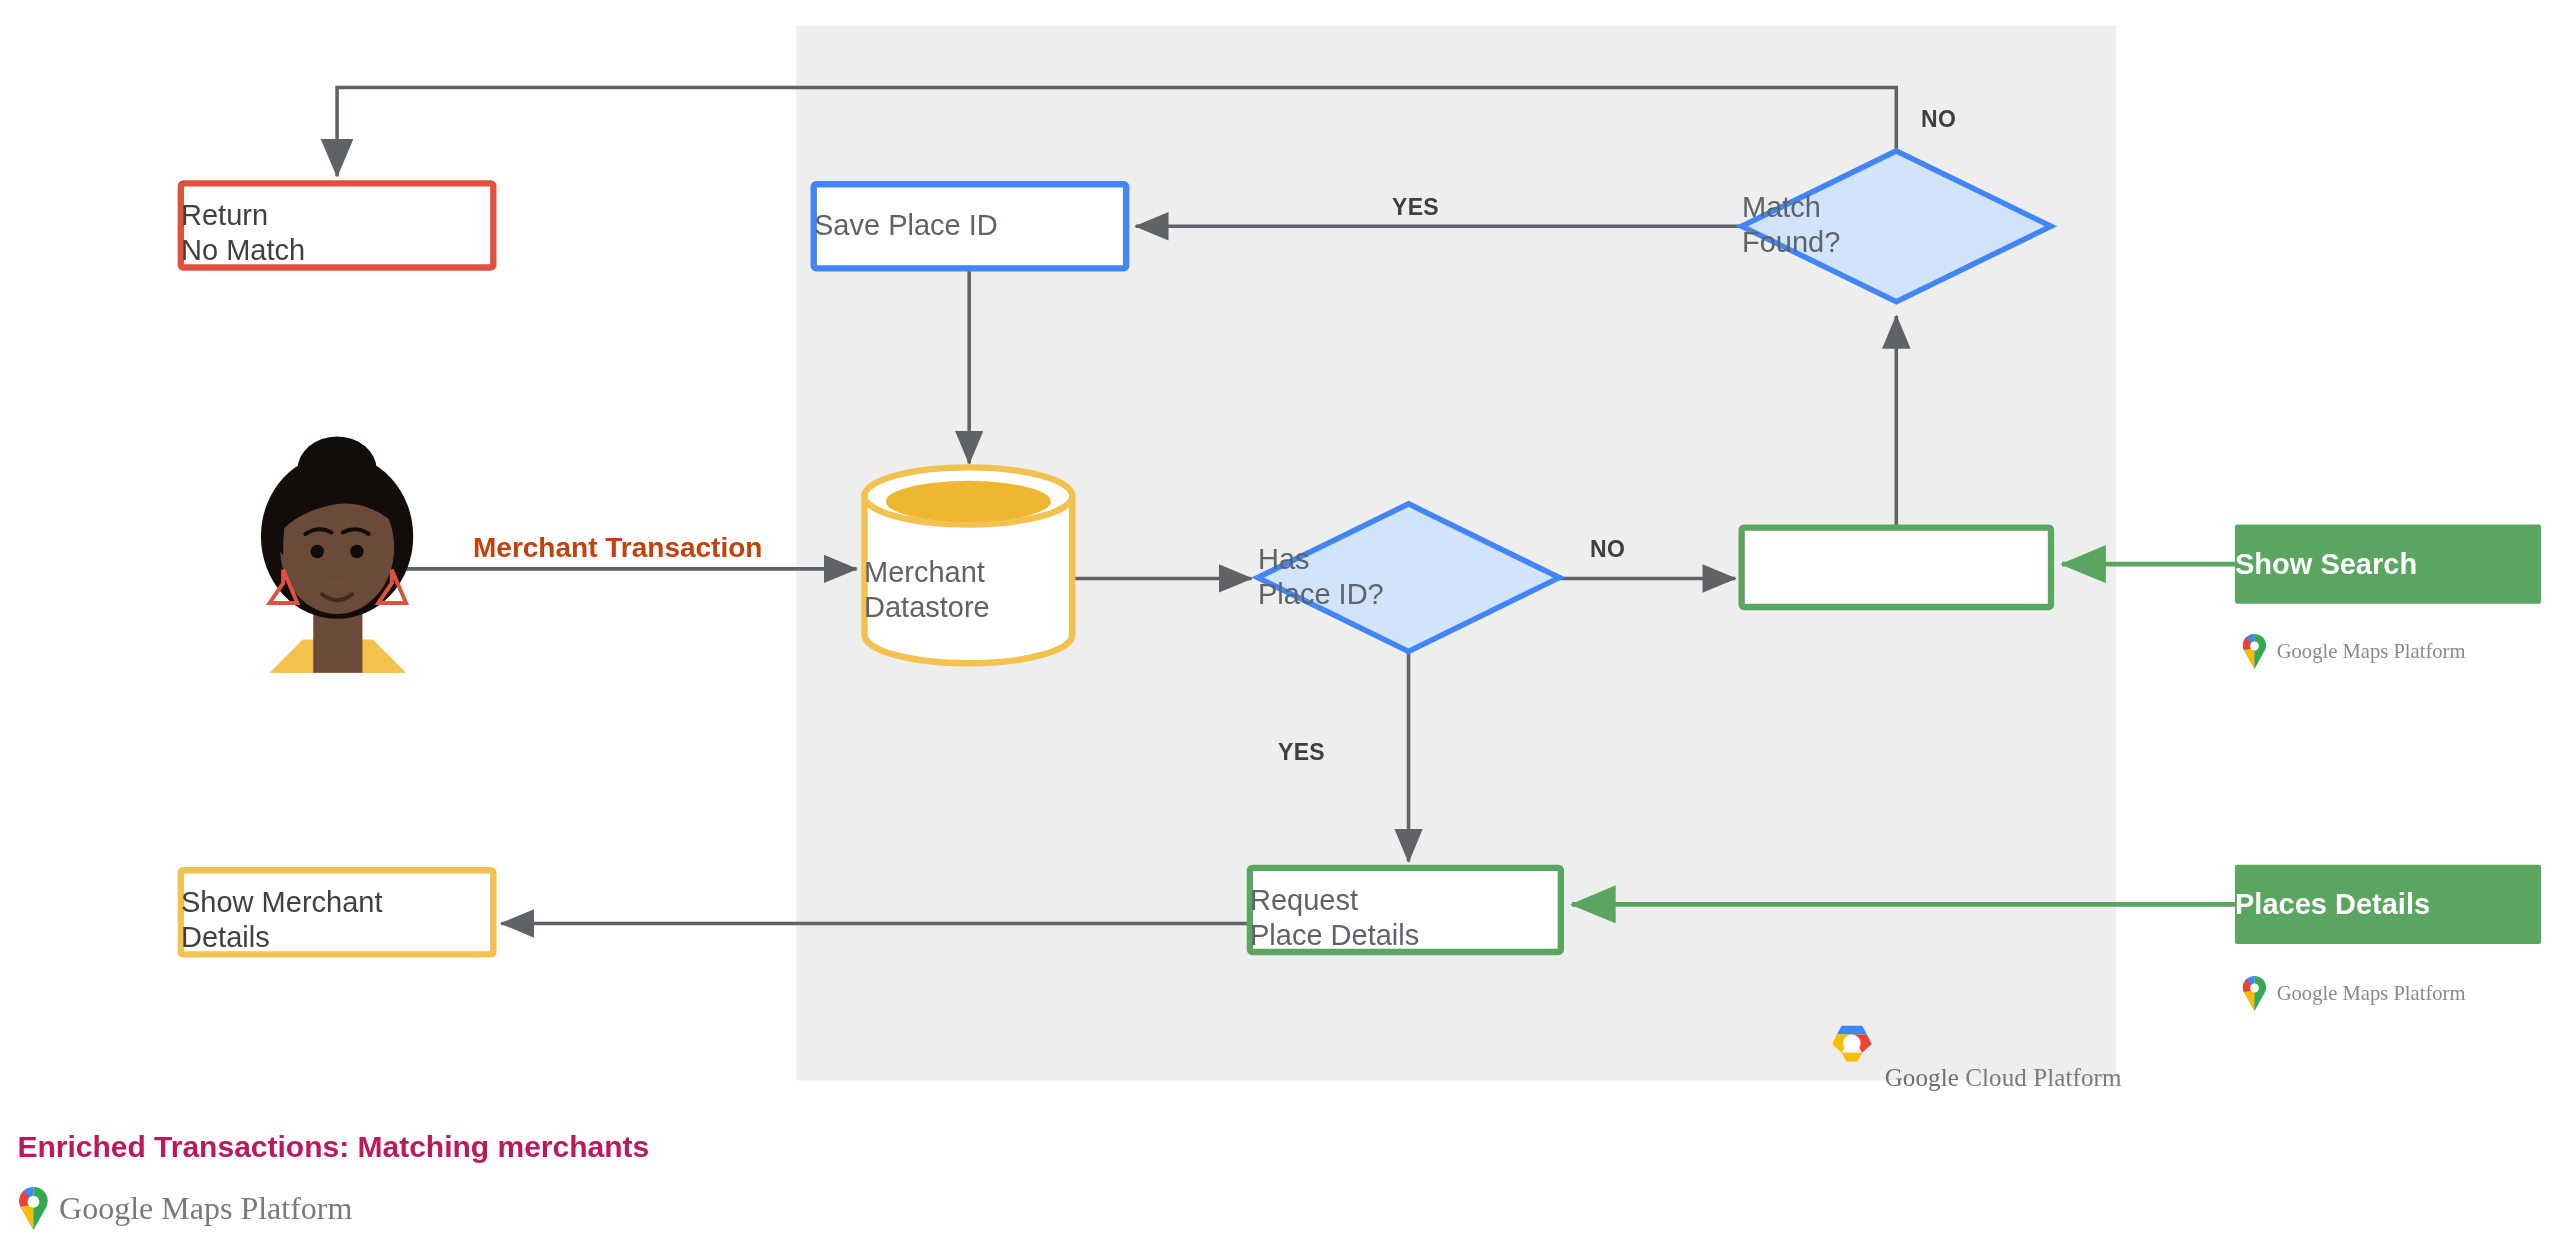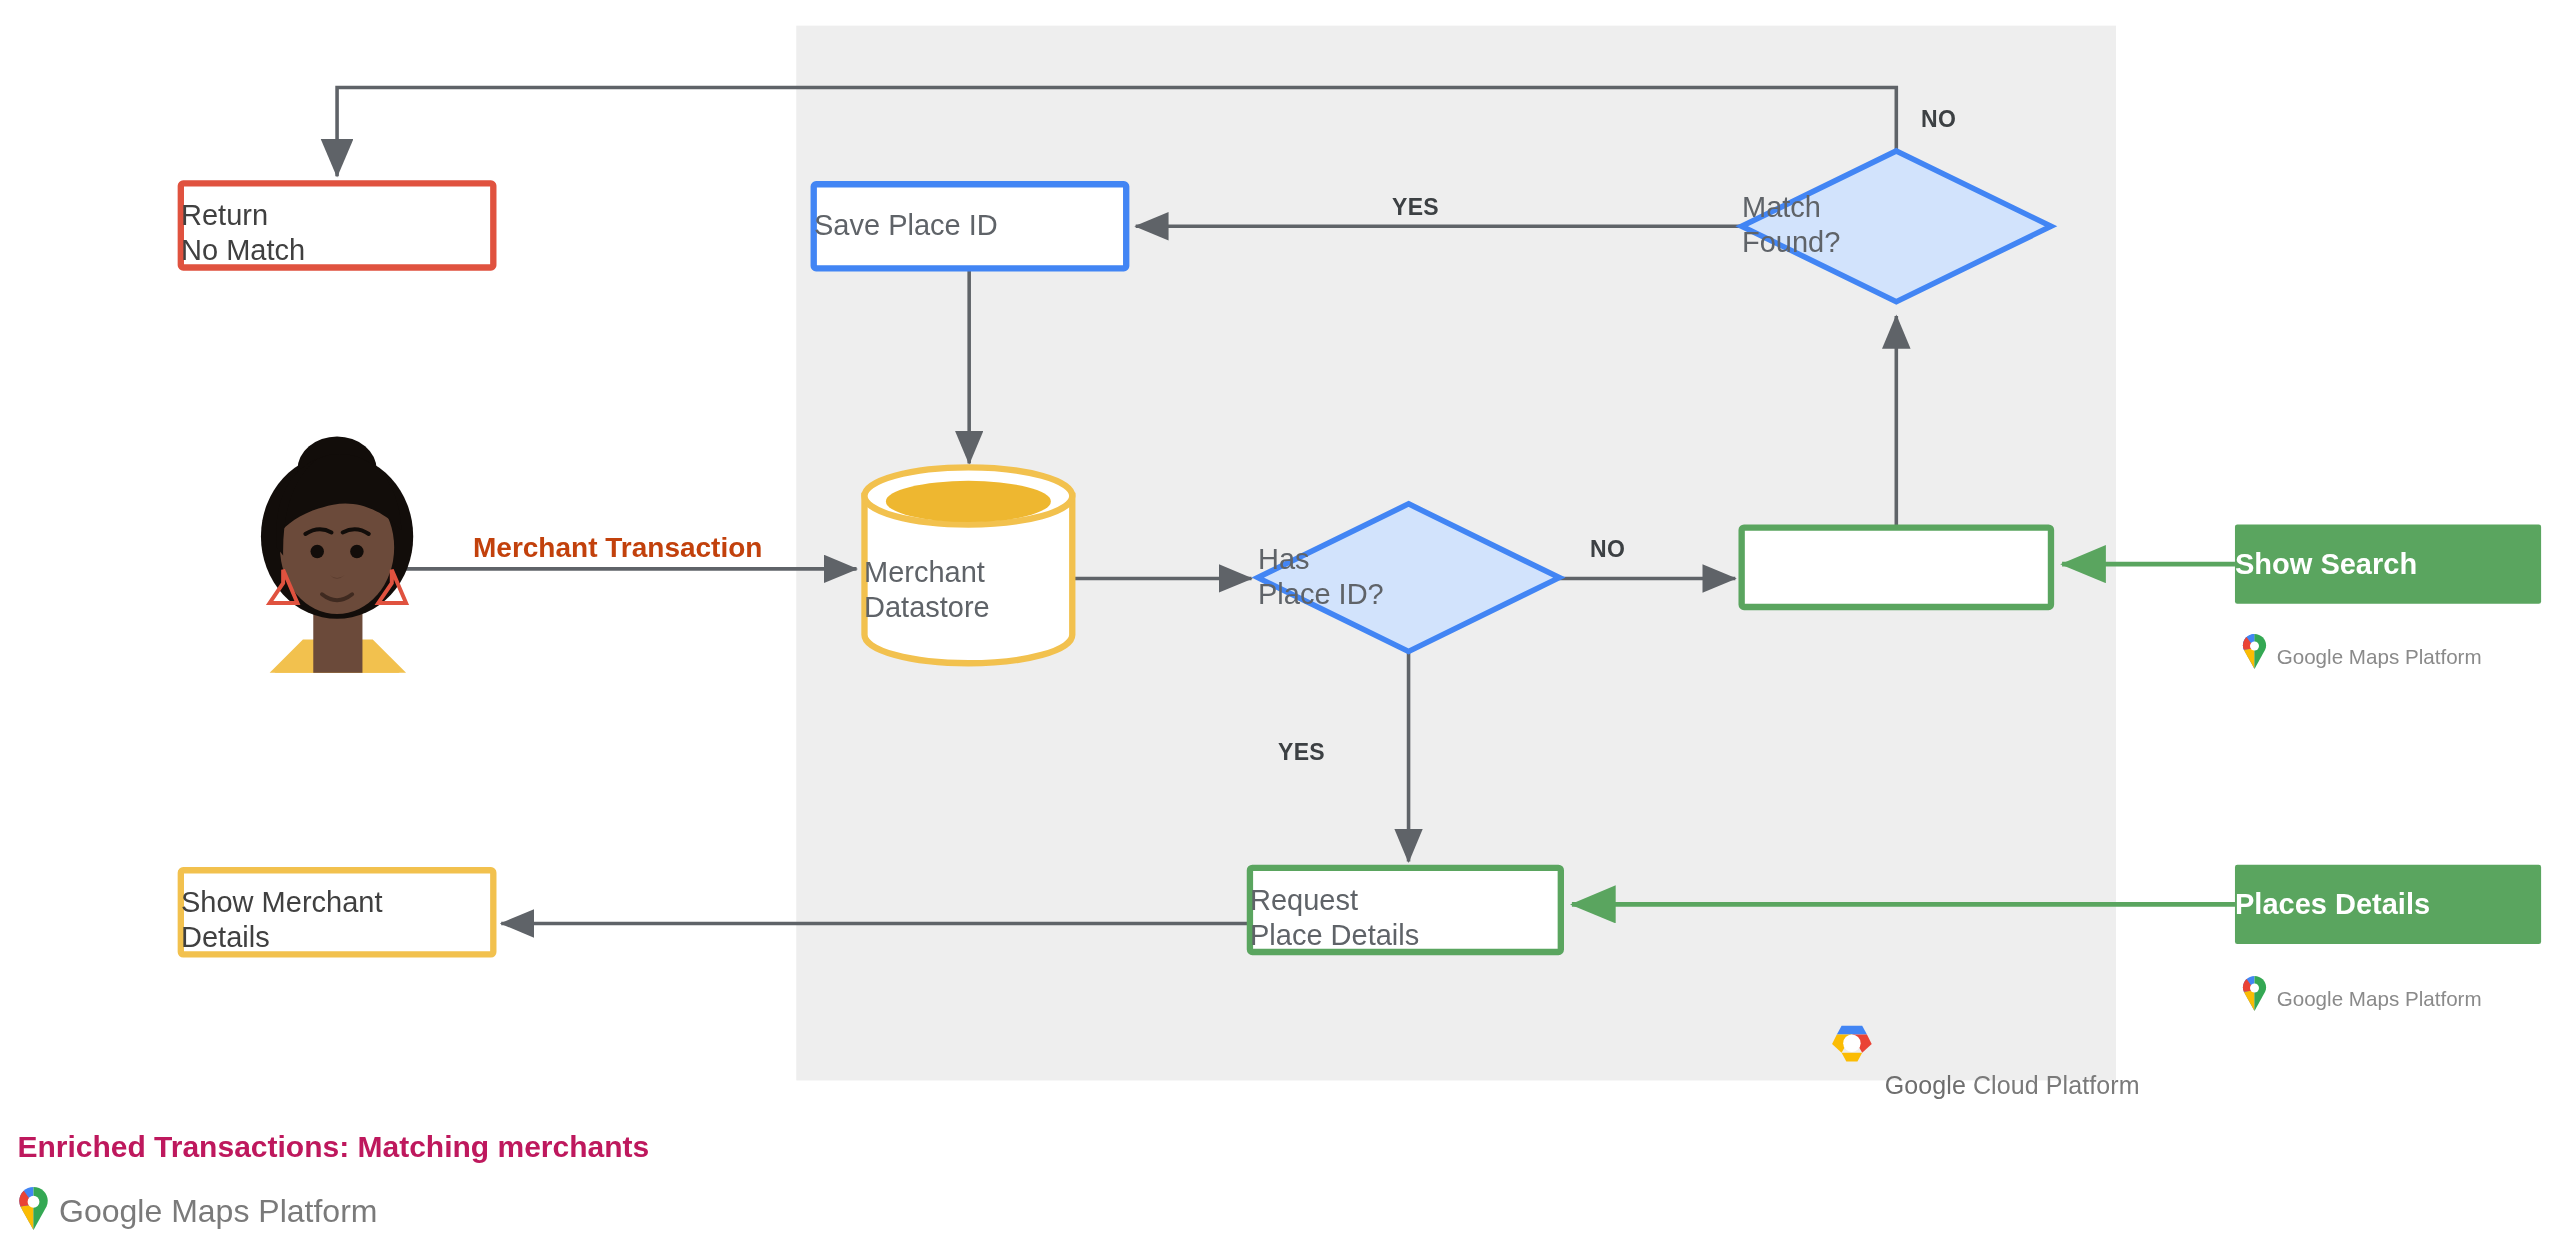--- a/index.html
+++ b/index.html
@@ -19,21 +19,21 @@
   .node-text{font-size:29px;font-weight:400;color:#5f6368;}
   .node-text-bold{font-size:29px;font-weight:400;color:#404040;}
   .node-text-white{font-size:29px;font-weight:700;color:#ffffff;}
   .edge-label{font-size:23px;font-weight:700;color:#3c4043;letter-spacing:0.3px;}
   .edge-label-big{font-size:28px;font-weight:700;color:#c2410c;}
   .caption{font-size:30px;font-weight:700;color:#be185d;}
   .brandtxt{font-size:25px;font-weight:400;color:#7a7a7a;letter-spacing:0.1px;}
   .brandtxt .g{font-weight:400;color:#6e6e6e;}
   .brandtxt-sm{font-size:20.6px;font-weight:400;color:#8a8a8a;}
   .brandtxt-lg{font-size:32px;font-weight:400;color:#7a7a7a;}
-  .brand-row{position:absolute;display:flex;align-items:flex-end;gap:8.7px;}
+  .brand-row{position:absolute;display:flex;align-items:center;gap:8.7px;font-family:Liberation Serif, serif;}
   .brand-row svg{display:block;flex:0 0 auto;}
 </style>
 </head>
 <body>
 
 <div id="stage">
 
   <svg id="diagram" viewBox="0 0 3248 1578">
     <defs>
       <marker id="arrGray" markerWidth="12" markerHeight="12" refX="9.2" refY="4" orient="auto" markerUnits="strokeWidth">

